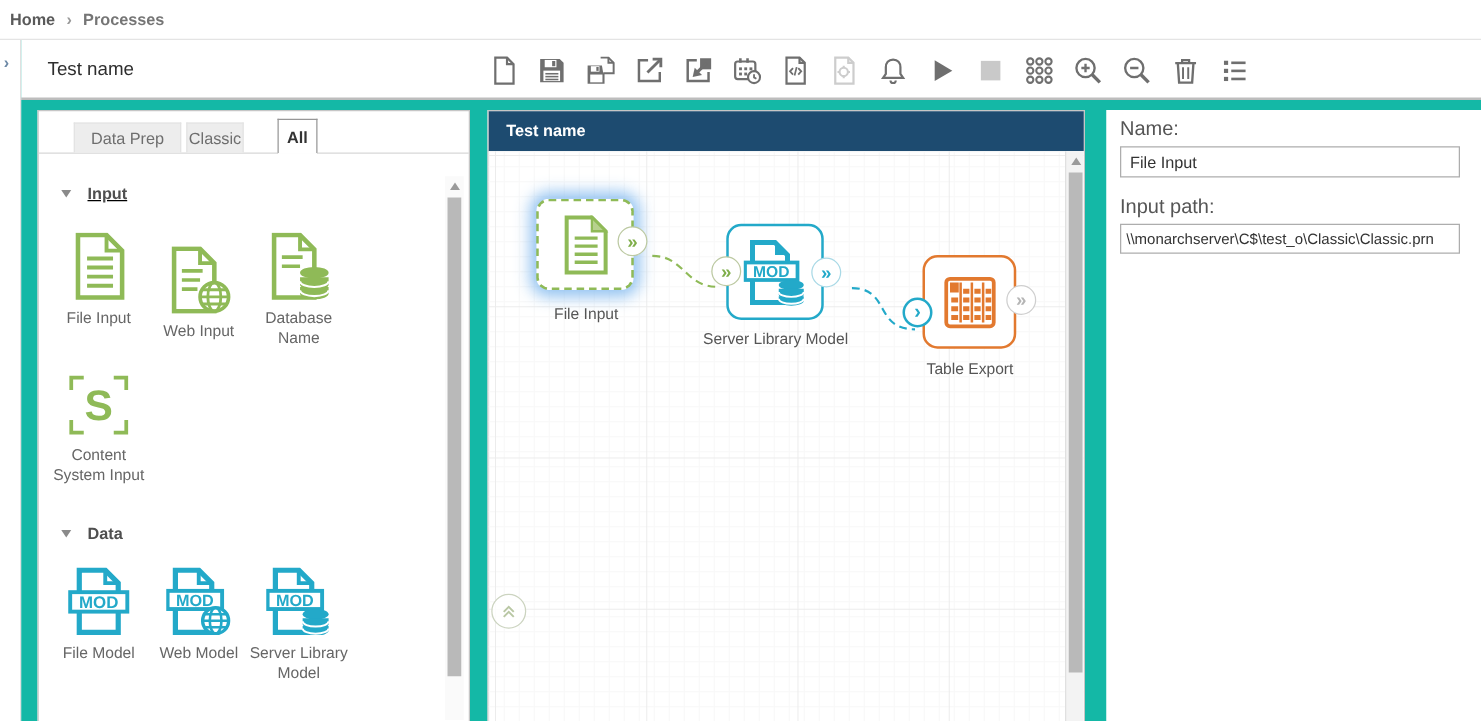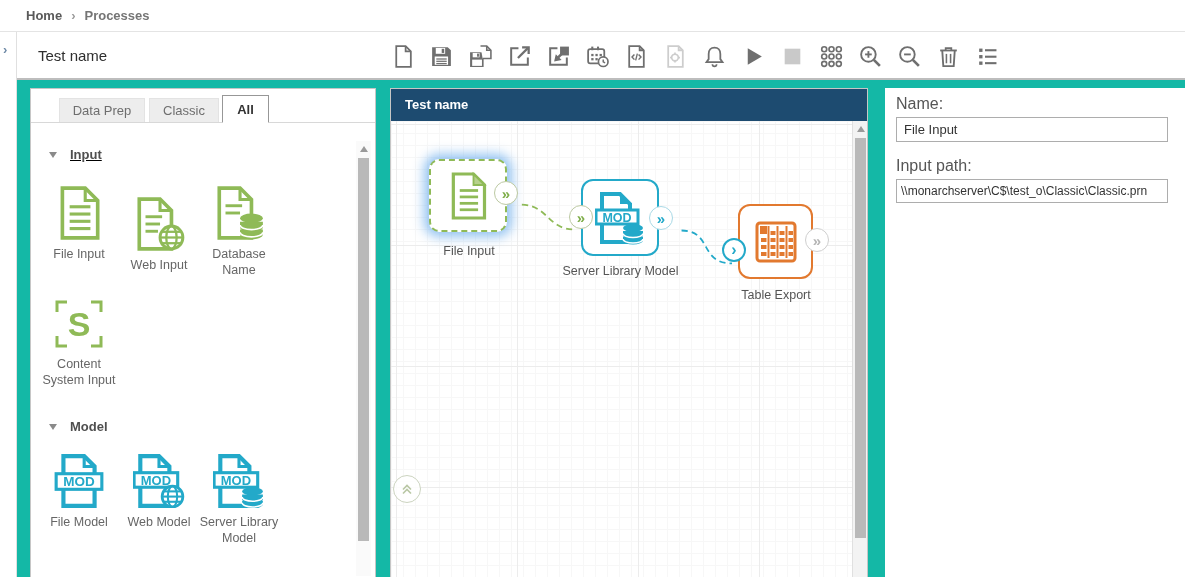--- a/index.html
+++ b/index.html
@@ -2,21 +2,21 @@
 <html><head>
 <meta charset="utf-8">
 <style>
   * { margin:0; padding:0; box-sizing:border-box; }
   html,body { width:1185px; height:577px; overflow:hidden;
     font-family:"Liberation Sans", sans-serif; background:#fff; }
 
   
   .breadcrumb-bar { position:absolute; left:0; top:0; width:1185px; height:32px;
     background:#fff; border-bottom:1px solid #e4e4e4; display:flex; align-items:center;
-    padding-left:26px; font-size:13px; font-weight:bold; }
+    padding-left:8px; font-size:13px; font-weight:bold; }
   .crumb-home { color:#5a5a5a; cursor:pointer; }
   .crumb-sep  { color:#9a9a9a; margin:0 9px; font-weight:bold; }
   .crumb-cur  { color:#757575; cursor:pointer; }
 
   
   .left-strip { position:absolute; left:0; top:32px; width:17px; bottom:0;
     background:#fff; border-right:1px solid #e0e0e0; }
   .left-strip .expand { position:absolute; top:10px; left:3px; color:#6d89a6;
     font-size:13px; font-weight:bold; cursor:pointer; }
 
@@ -40,22 +40,22 @@
   .canvas-panel { left:373px; top:56px; width:478px; bottom:-2px; }
   .right-panel  { left:868px; top:56px; right:0; bottom:0; background:#fff; border:none; }
 
   
   .tab-strip { position:absolute; left:0; top:0; right:0; height:34px;
     border-bottom:1px solid #d8d8d8; }
   .tab { position:absolute; bottom:0; height:24px; background:#ededed; color:#6e6e6e;
     font-size:13px; display:flex; align-items:center; justify-content:center; cursor:pointer;
     border:1px solid #e3e3e3; border-bottom:none; }
   .tab.t0 { left:28px;  width:86px; }
-  .tab.t1 { left:118px; width:70px; }
-  .tab.active { left:191px; width:47px; height:28px; bottom:-1px; background:#fff;
+  .tab.t1 { left:118px; width:46px; }
+  .tab.active { left:191px; width:32px; height:28px; bottom:-1px; background:#fff;
     border:1px solid #979797; border-bottom:1px solid #fff; font-weight:bold; color:#333; }
 
   .section-head { position:absolute; left:18px; display:flex; align-items:center;
     cursor:pointer; }
   .tri-down { width:0; height:0; border-left:4.5px solid transparent;
     border-right:4.5px solid transparent; border-top:6px solid #8a8a8a; margin-right:13px; }
   .section-label { font-size:13px; font-weight:bold; color:#4f4f4f; }
   .sec-input { top:58px;text-decoration:underline; }
   .sec-model { top:330px; }
 
@@ -376,21 +376,21 @@
               <path d="M14 48H4V38"></path>
             </g>
             <text x="26" y="38" text-anchor="middle" font-family="Liberation Sans, sans-serif" font-size="34" font-weight="bold" fill="#8fba57">S</text>
           </svg>
       </div>
       <div class="lbl">Content System Input</div>
     </div>
 
     <div class="section-head sec-model">
       <span class="tri-down"></span>
-      <span class="section-label">Model</span>
+      <span class="section-label">Data</span>
     </div>
 
     <div class="cell" style="left:8px; top:363px;">
       <div class="ic">
         <svg width="50" height="54" viewBox="0 0 48 52">
             <path d="M9 2h20l10 10v38H9z" fill="none" stroke="#23a9c9" stroke-width="4"></path>
             <path d="M29 2v10h10" fill="none" stroke="#23a9c9" stroke-width="3"></path>
             <rect x="2" y="19" width="44" height="15" fill="#fff" stroke="#23a9c9" stroke-width="3"></rect>
             <text x="24" y="31" text-anchor="middle" font-family="Liberation Sans, sans-serif" font-size="13" font-weight="bold" fill="#23a9c9">MOD</text>
           </svg>

